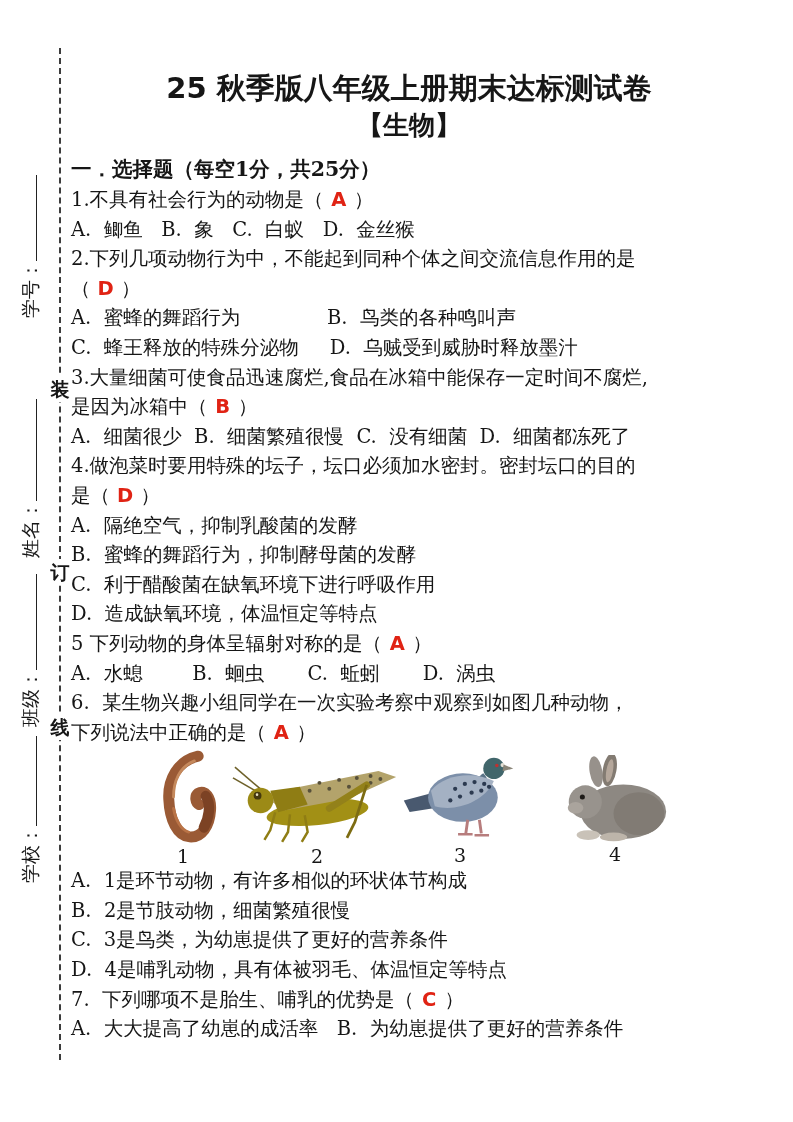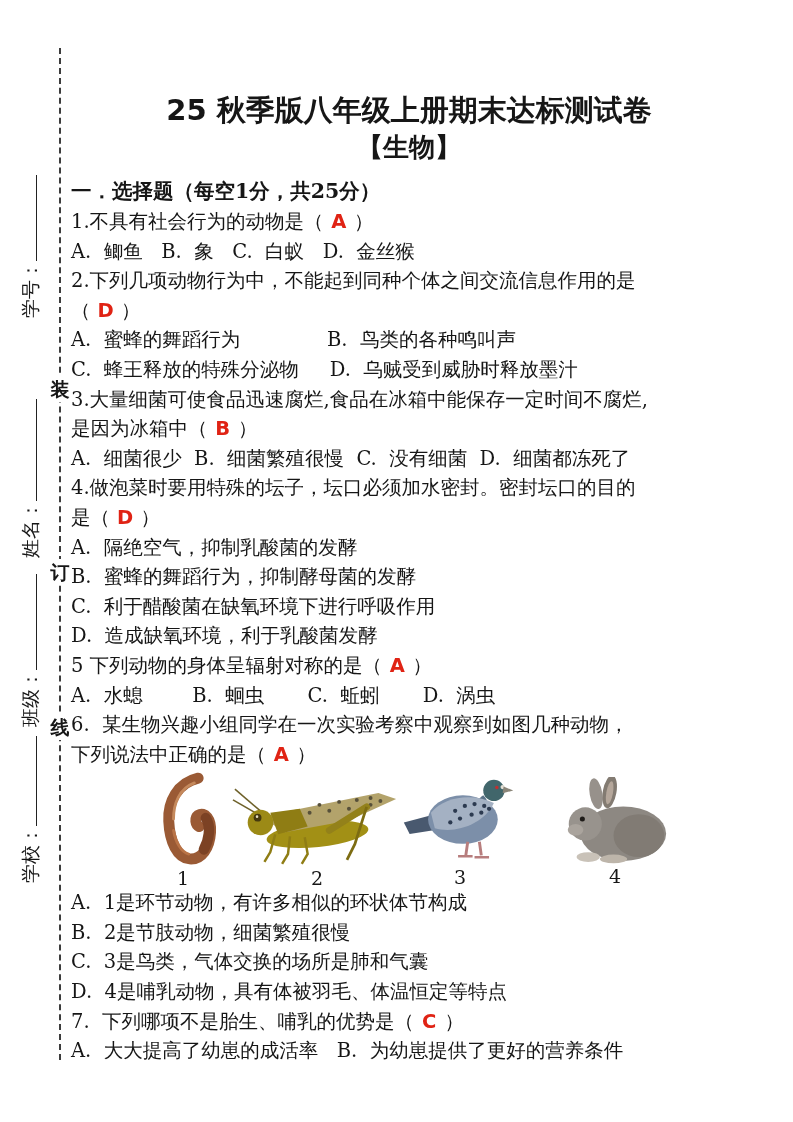--- a/index.html
+++ b/index.html
@@ -27,21 +27,21 @@
     transform-origin:0 0;
     transform:rotate(-90deg) translateX(-100%);
     white-space:nowrap;font-size:19px;
   }
   .sf0{top:166px;width:152px;} .sf1{top:390px;width:168px;}
   .sf2{top:565px;width:162px;} .sf3{top:727px;width:156px;}
   .side-blank{display:inline-block;height:3px;border-bottom:1.6px solid #222;}
   .sf0 .side-blank{width:86px;} .sf1 .side-blank{width:102px;}
   .sf2 .side-blank{width:96px;}  .sf3 .side-blank{width:90px;}
   
-  .content{position:absolute;left:71px;top:0;width:676px;padding-top:92px;}
+  .content{position:absolute;left:71px;top:0;width:676px;padding-top:70px;}
   h1.title{
     margin:0;text-align:center;font-size:29px;line-height:37px;font-weight:bold;
     font-family:"DejaVu Sans","Liberation Sans",sans-serif;
   }
   h2.subject{
     margin:1px 0 0;text-align:center;font-size:26px;line-height:34px;font-weight:bold;
     font-family:"DejaVu Sans","Liberation Sans",sans-serif;
   }
   .sec-heading{
     font-size:20.5px;font-weight:bold;line-height:30px;margin:12px 0 1px;
@@ -91,21 +91,21 @@
     <div class="tline"><span>A.  蜜蜂的舞蹈行为              B.  鸟类的各种鸣叫声</span></div>
     <div class="tline"><span>C.  蜂王释放的特殊分泌物     D.  乌贼受到威胁时释放墨汁</span></div>
     <div class="tline"><span>3.大量细菌可使食品迅速腐烂,食品在冰箱中能保存一定时间不腐烂,</span></div>
     <div class="tline"><span>是因为冰箱中（ </span><span class="ans" style="color: rgb(224, 35, 20);">B</span><span> ）</span></div>
     <div class="tline"><span>A.  细菌很少  B.  细菌繁殖很慢  C.  没有细菌  D.  细菌都冻死了</span></div>
     <div class="tline"><span>4.做泡菜时要用特殊的坛子，坛口必须加水密封。密封坛口的目的</span></div>
     <div class="tline"><span>是（ </span><span class="ans" style="color: rgb(224, 35, 20);">D</span><span> ）</span></div>
     <div class="tline"><span>A.  隔绝空气，抑制乳酸菌的发酵</span></div>
     <div class="tline"><span>B.  蜜蜂的舞蹈行为，抑制酵母菌的发酵</span></div>
     <div class="tline"><span>C.  利于醋酸菌在缺氧环境下进行呼吸作用</span></div>
-    <div class="tline"><span>D.  造成缺氧环境，利于乳酸菌发酵</span></div>
+    <div class="tline"><span>D.  造成缺氧环境，体温恒定等特点</span></div>
     <div class="tline"><span>5 下列动物的身体呈辐射对称的是（ </span><span class="ans" style="color: rgb(224, 35, 20);">A</span><span> ）</span></div>
     <div class="tline"><span>A.  水螅        B.  蛔虫       C.  蚯蚓       D.  涡虫</span></div>
     <div class="tline"><span>6.  某生物兴趣小组同学在一次实验考察中观察到如图几种动物，</span></div>
     <div class="tline"><span>下列说法中正确的是（ </span><span class="ans" style="color: rgb(224, 35, 20);">A</span><span> ）</span></div>
 
     <div class="figure-row">
 
       <div class="fig figA">
         <svg width="76" height="96" viewBox="0 0 80 100">
           <path d="M56 7 C34 12 24 32 25 52 C26 74 34 91 47 92 C60 93 68 80 69 64 C70 50 63 42 56 46 C52 49 53 56 57 58" fill="none" stroke="#9a5a35" stroke-width="11.5" stroke-linecap="round"></path>
@@ -186,19 +186,19 @@
           <ellipse cx="30" cy="82" rx="12" ry="5" fill="#c9c2b8"></ellipse>
           <ellipse cx="56" cy="84" rx="14" ry="4.5" fill="#bdb5aa"></ellipse>
         </svg>
         <div class="num">4</div>
       </div>
 
     </div>
 
     <div class="tline"><span>A.  1是环节动物，有许多相似的环状体节构成</span></div>
     <div class="tline"><span>B.  2是节肢动物，细菌繁殖很慢</span></div>
-    <div class="tline"><span>C.  3是鸟类，气体交换的场所是肺和气囊</span></div>
+    <div class="tline"><span>C.  3是鸟类，为幼崽提供了更好的营养条件</span></div>
     <div class="tline"><span>D.  4是哺乳动物，具有体被羽毛、体温恒定等特点</span></div>
     <div class="tline"><span>7.  下列哪项不是胎生、哺乳的优势是（ </span><span class="ans" style="color: rgb(224, 35, 20);">C</span><span> ）</span></div>
     <div class="tline"><span>A.  大大提高了幼崽的成活率   B.  为幼崽提供了更好的营养条件</span></div>
   </div>
 
 </div>
 
 </body></html>

